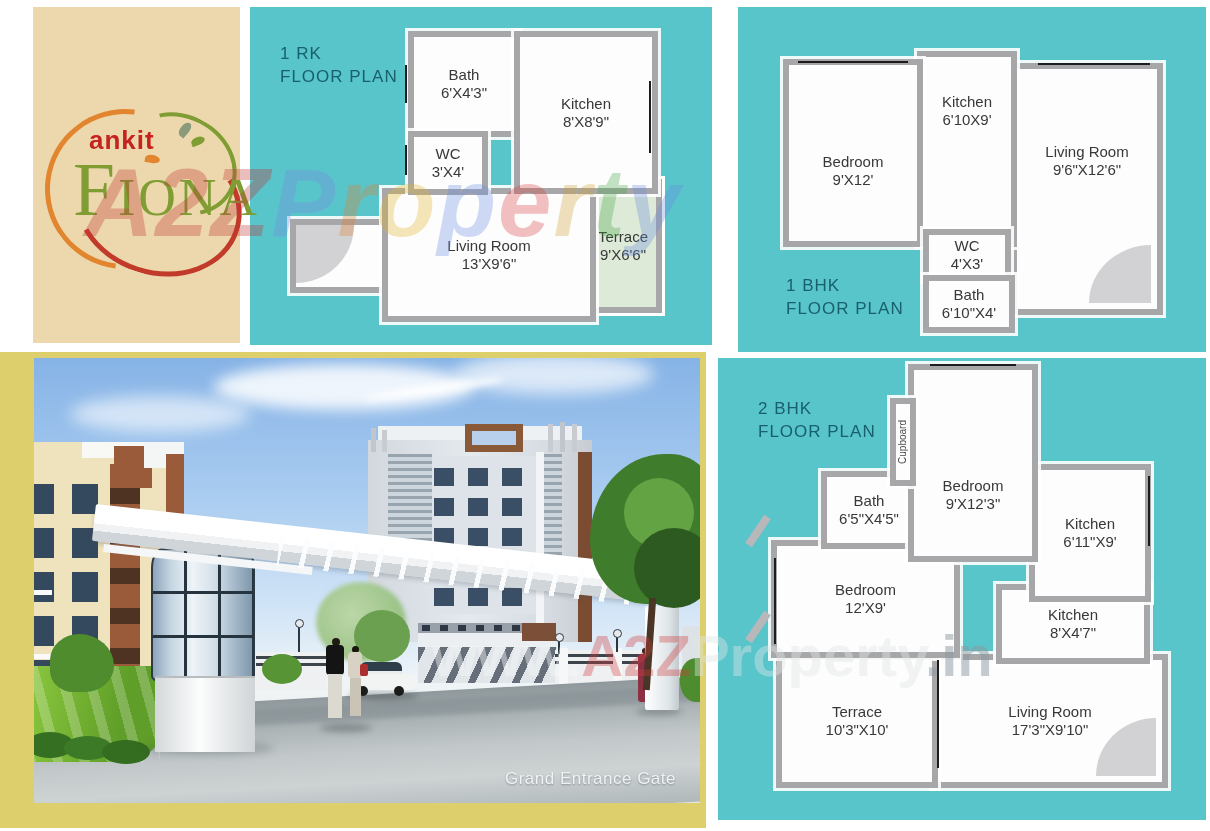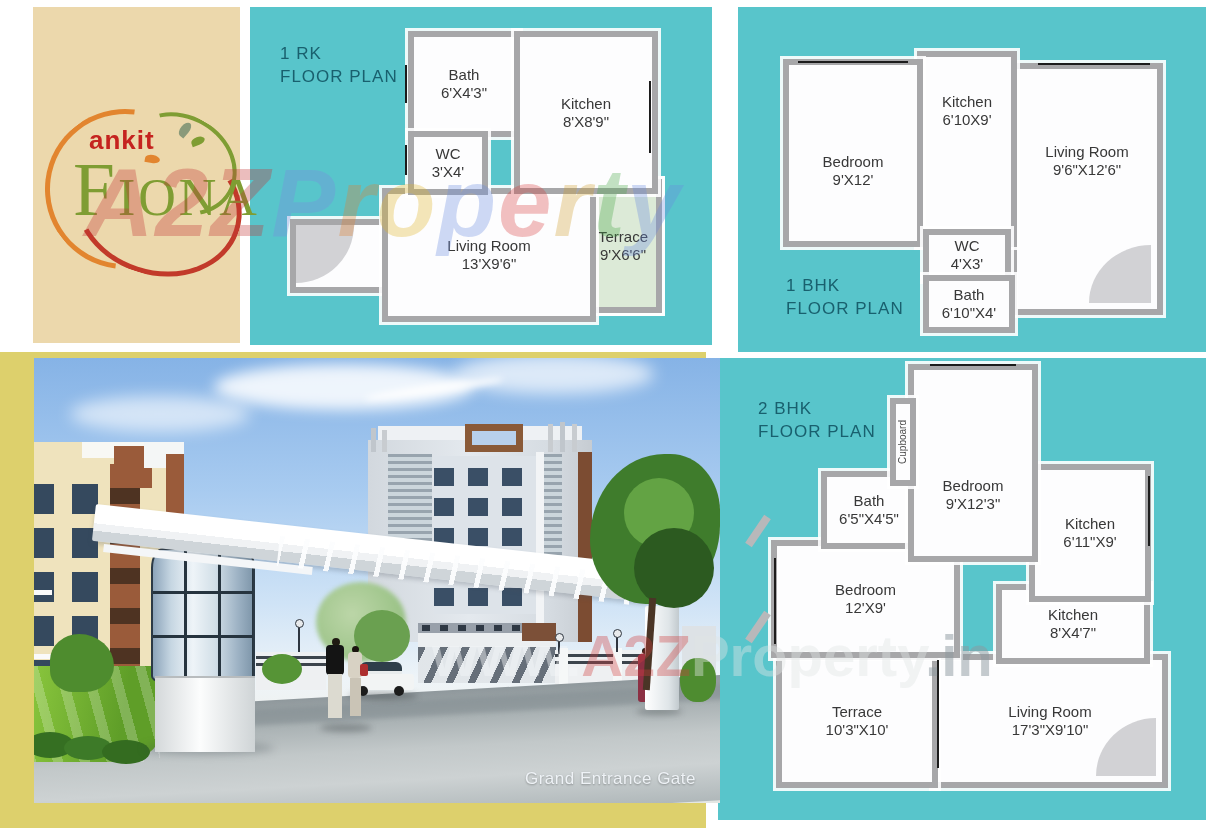--- a/index.html
+++ b/index.html
@@ -14,21 +14,21 @@
   .room{position:absolute;background:#fdfdfe;border:6px solid #a7a7a9;box-sizing:border-box;
         box-shadow:0 0 0 3px rgba(255,255,255,0.9);display:flex;align-items:center;justify-content:center;}
   .room .rl{text-align:center;color:#383838;font-size:15px;line-height:1.2;}
   .room .rn,.room .rd{display:block;}
   .room.terrace{background:#dcead7;}
   .room.cupboard .rl{transform:rotate(-90deg);font-size:10px;color:#4a4a4a;white-space:nowrap;}
   .arc{position:absolute;background:#d2d2d5;}
   .winline{position:absolute;background:#1c1c1c;}
   
   .photo-frame{position:absolute;background:#ddd06c;}
-  .photo{position:absolute;overflow:hidden;background:#a8c8ee;padding-left:20px;}
+  .photo{position:absolute;overflow:hidden;background:#a8c8ee;}
   .cap{position:absolute;color:#eef2f6;font-size:17px;letter-spacing:0.5px;text-shadow:0 1px 2px rgba(0,0,0,0.3);z-index:12;}
   
   .wm-top{position:absolute;left:84px;top:148px;font-size:96px;font-weight:bold;letter-spacing:2px;z-index:30;opacity:0.32;white-space:nowrap;pointer-events:none;font-style:italic;}
   .wm-top .a2z{color:#c23434;}
   .wm-bottom{position:absolute;left:432px;top:622px;font-size:58px;font-weight:bold;z-index:30;white-space:nowrap;pointer-events:none;}
   .wm-bottom .w1{color:rgba(245,247,248,0.45);}
   .wm-bottom .w2{color:rgba(205,60,60,0.35);}
   .wm-bottom .w3{color:rgba(225,228,229,0.42);}
   .wm-bottom .w4{color:rgba(140,152,158,0.5);}
   

